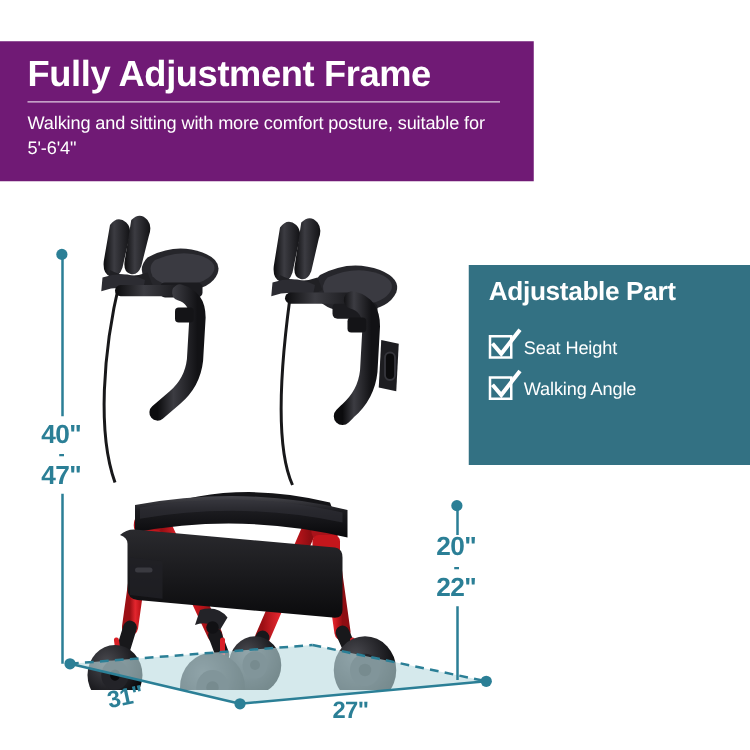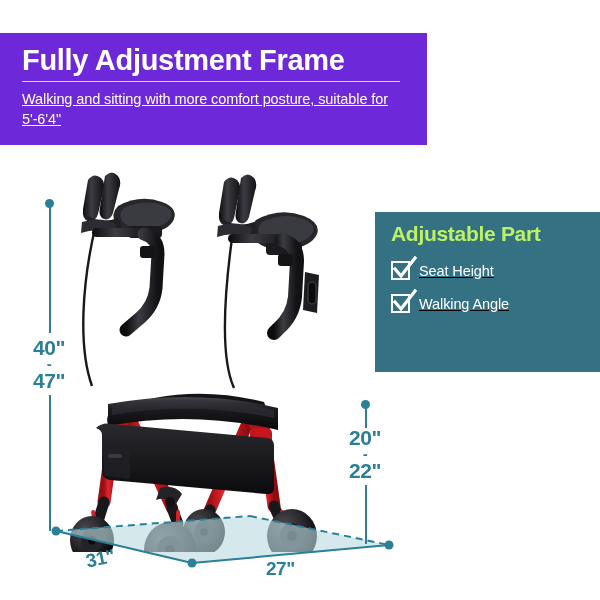--- a/index.html
+++ b/index.html
@@ -21,21 +21,21 @@
     background: #ffffff;
   }
 
   
   .header-banner {
     position: absolute;
     left: 0;
     top: 33px;
     width: 427px;
     height: 112px;
-    background: #6d28d9;
+    background: #701a75;
     box-sizing: border-box;
     padding: 10px 18px 3px 22px;
   }
   .header-title {
     color: #ffffff;
     font-size: 29px;
     font-weight: bold;
     letter-spacing: -0.3px;
     line-height: 34px;
     white-space: nowrap;
@@ -45,47 +45,45 @@
     width: 378px;
     height: 1px;
     background: rgba(255,255,255,0.78);
   }
   .header-sub {
     margin-top: 7px;
     color: #ffffff;
     font-size: 14.5px;
     line-height: 20px;
     letter-spacing: -0.1px;
-    text-decoration: underline;
   }
 
   
   .adj-panel {
     position: absolute;
     left: 375px;
     top: 212px;
     width: 225px;
     height: 160px;
     background: #337183;
     box-sizing: border-box;
     padding: 9px 0 0 16px;
   }
   .adj-title {
-    color: #bef264;
+    color: #ffffff;
     font-size: 21px;
     font-weight: bold;
     letter-spacing: -0.3px;
     line-height: 26px;
     margin-bottom: 7px;
   }
   .adj-item {
     display: flex;
-    align-items: center;
+    align-items: flex-end;
     height: 33px;
-    text-decoration: underline;
   }
   .adj-check {
     position: relative;
     width: 19px;
     height: 19px;
     flex: 0 0 auto;
     margin-right: 9px;
   }
   .adj-check .box {
     position: absolute;

